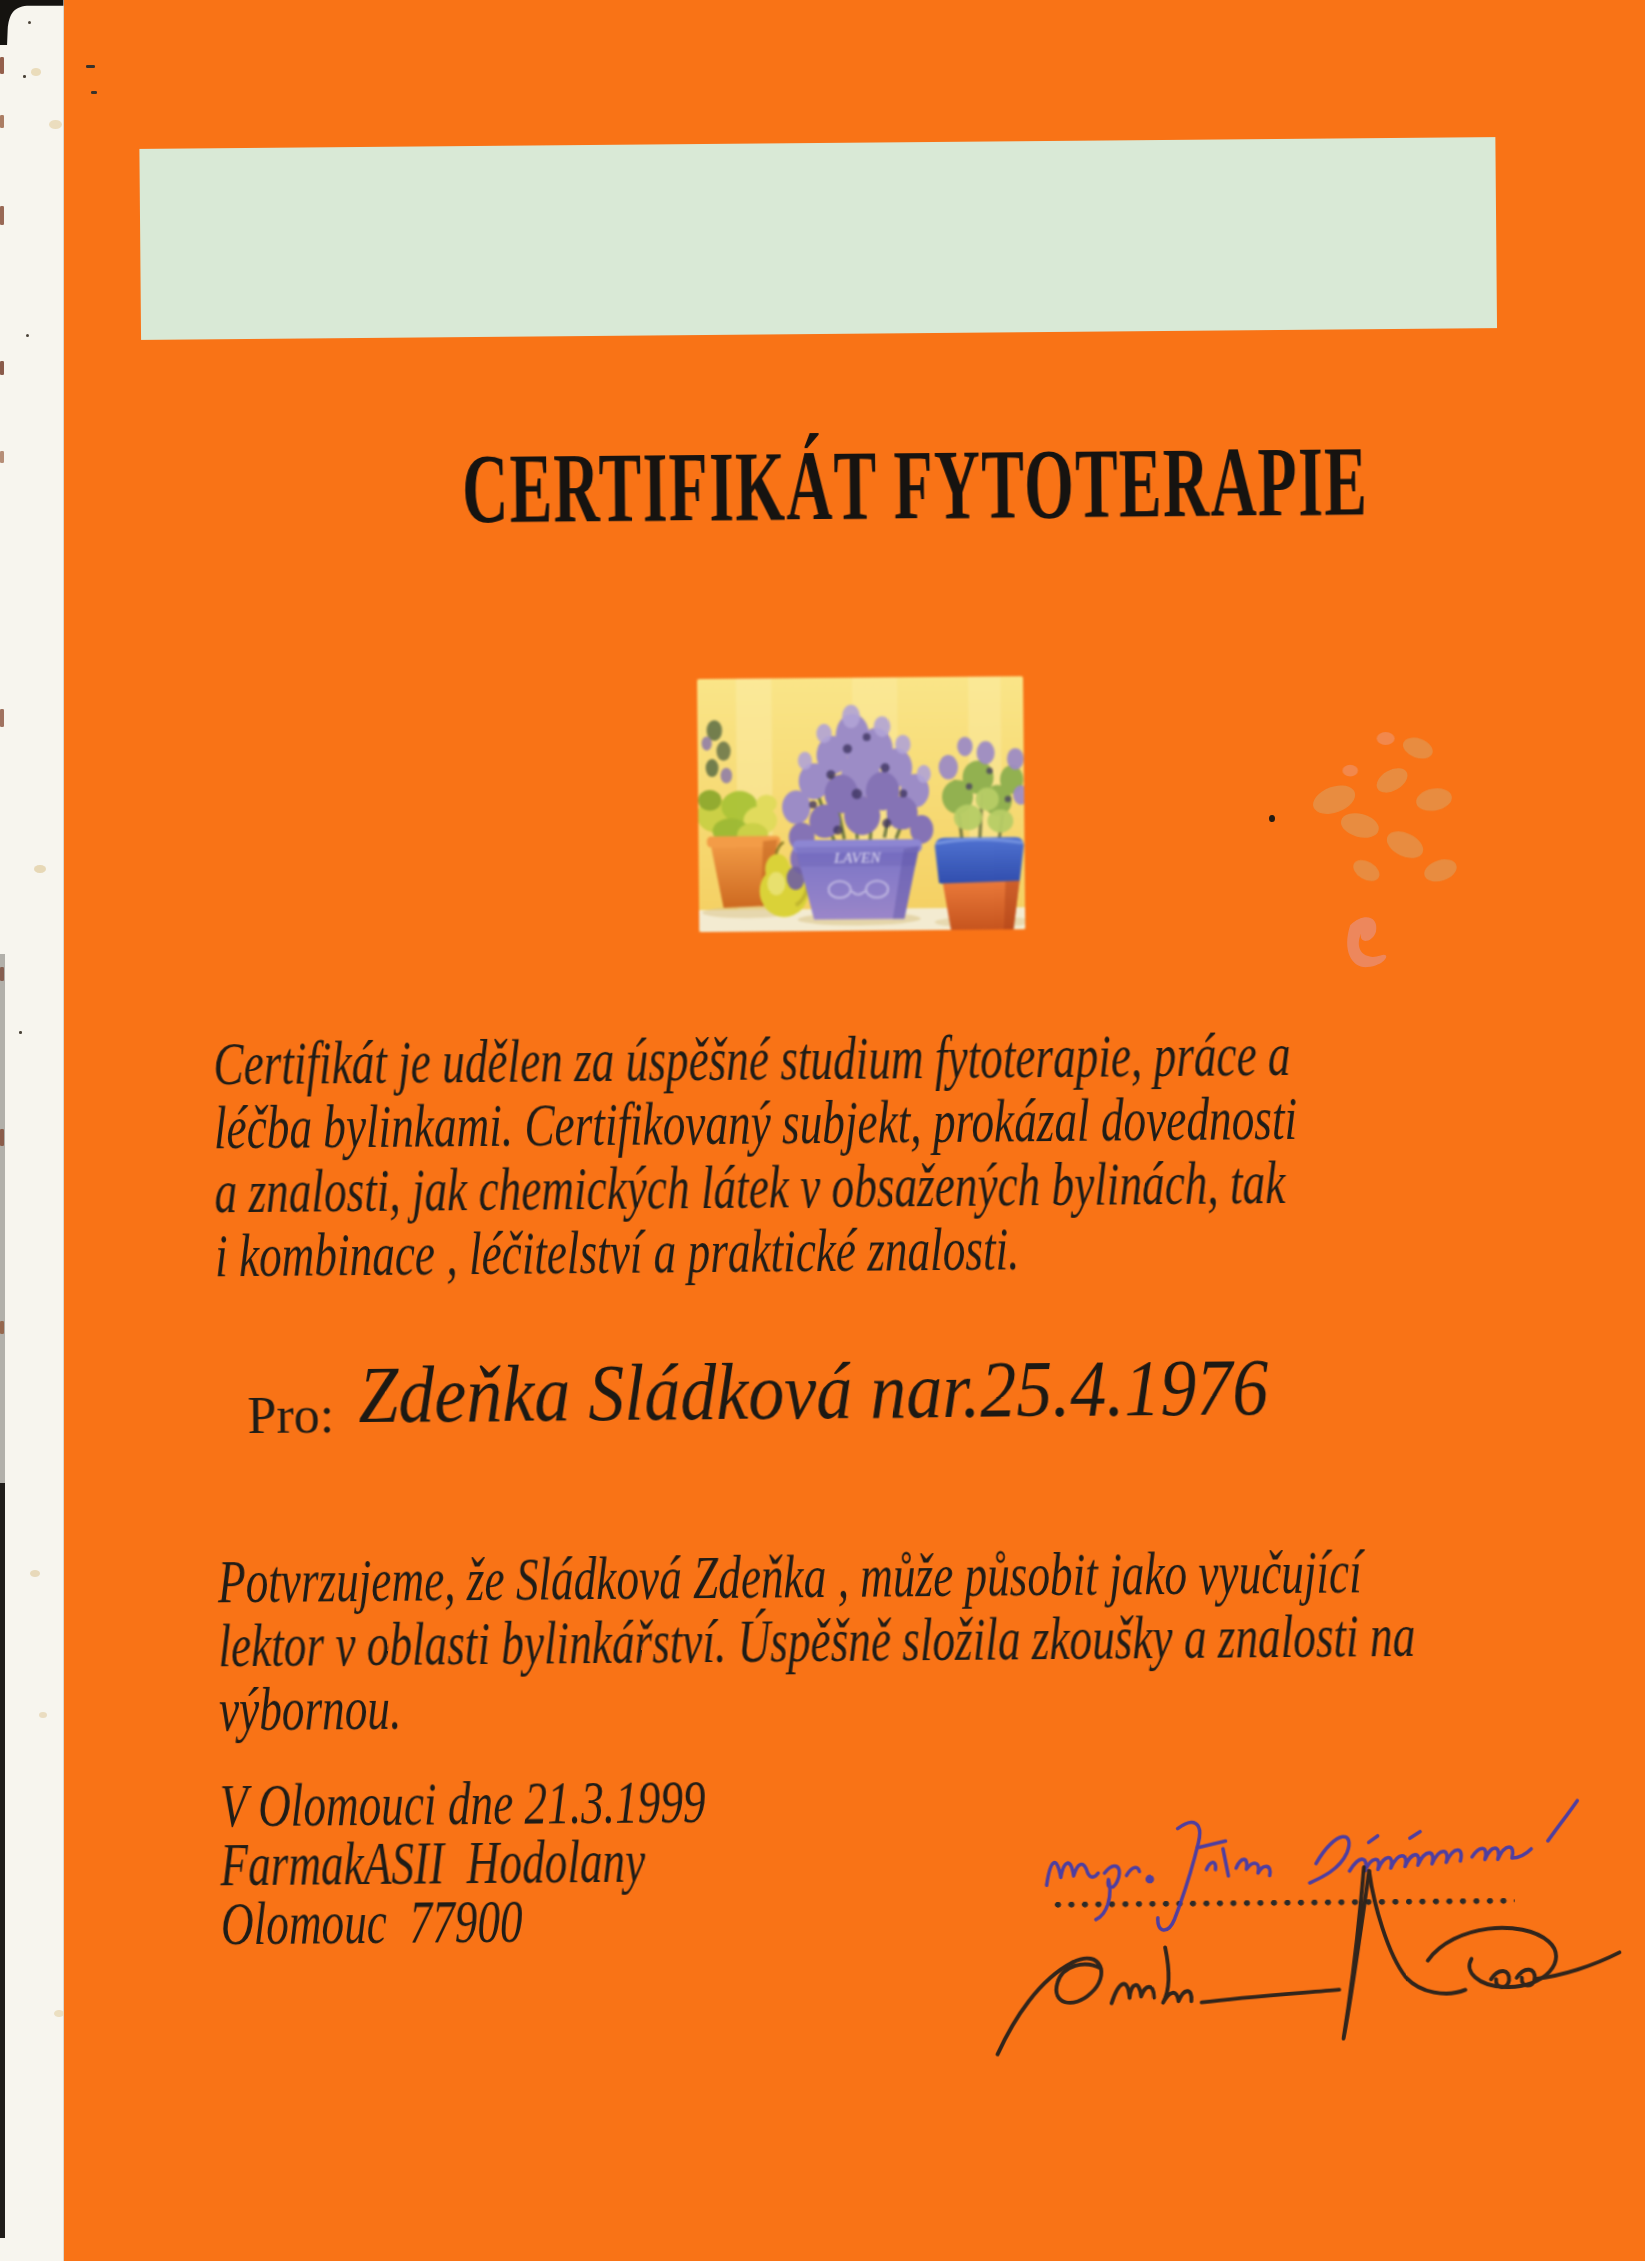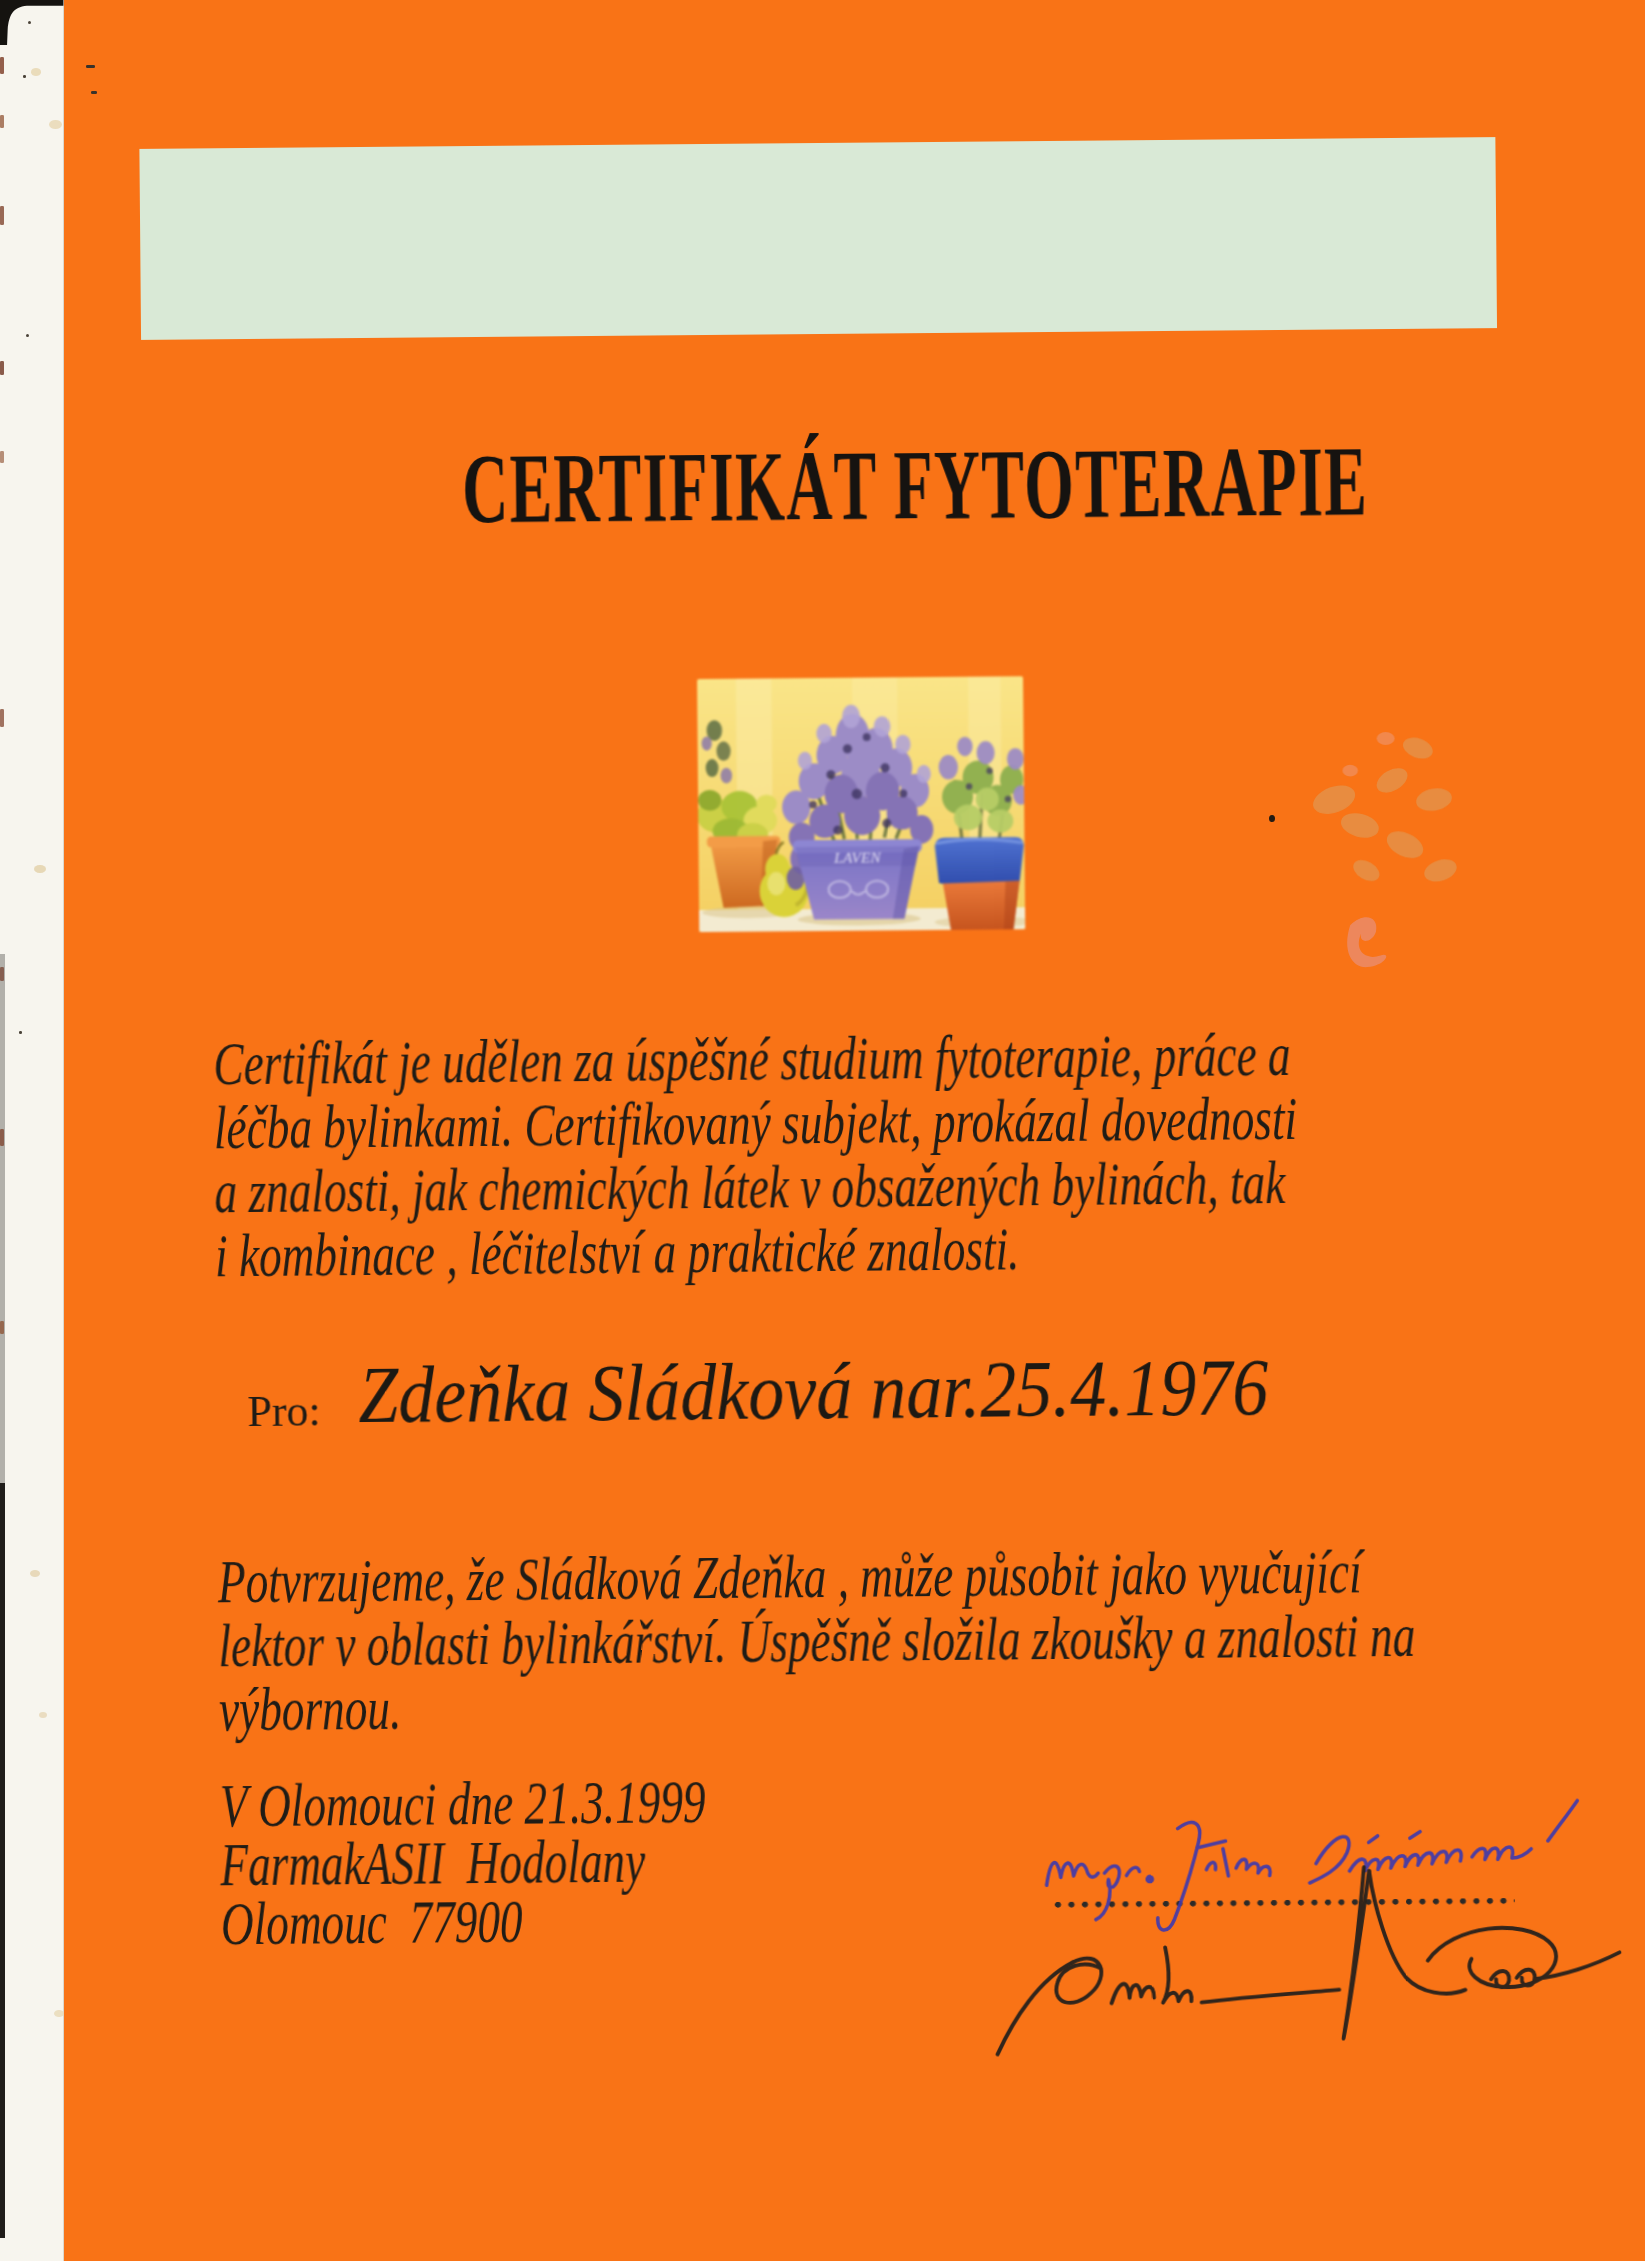--- a/index.html
+++ b/index.html
@@ -15,21 +15,21 @@
   .edge-dash{position:absolute;left:0;width:3.9px;border-radius:1.3px;}
   .speck{position:absolute;border-radius:50%;}
   
   .content{position:absolute;left:0;top:0;width:1645px;height:2261px;transform:rotate(-0.5deg);transform-origin:823px 1131px;}
   .band{position:absolute;left:148px;top:143px;width:1356px;height:191px;background:#d9e9d6;}
   .title-wrap{position:absolute;left:213px;top:428px;width:1257px;text-align:center;}
   .title-text{display:inline-block;font-size:100px;font-weight:bold;letter-spacing:1.9px;white-space:nowrap;transform:scaleX(0.64);color:#161310;}
   .photo{position:absolute;left:701px;top:678px;width:326px;height:253px;filter:blur(0.9px) saturate(1.05);border-radius:1.9px;}
   .para{position:absolute;transform:scaleX(0.73);transform-origin:0 0;}
   .para .line{font-style:italic;font-size:62px;line-height:64px;white-space:pre;color:#201c16;}
-  .pro-label{position:absolute;left:245px;top:1381px;font-size:44px;white-space:pre;color:#201c16;}
+  .pro-label{position:absolute;left:245px;top:1381px;font-size:52px;white-space:pre;color:#201c16;}
   .pro-name{position:absolute;left:356px;top:1346px;font-size:80px;font-style:italic;white-space:pre;transform:scaleX(0.9);transform-origin:0 0;color:#1d1913;}
   .dates{position:absolute;left:214px;top:1771px;transform:scaleX(0.73);transform-origin:0 0;}
   .dates .line{font-style:italic;font-size:62px;line-height:59px;white-space:pre;color:#201c16;}
   .dotline{position:absolute;left:1048px;top:1903px;width:460px;height:8.4px;
     background:radial-gradient(circle at 3.2px 3.9px,#2c2a28 2.7px,rgba(0,0,0,0) 3.4px);
     background-size:13.5px 8.4px;background-repeat:repeat-x;}
   .sig{position:absolute;}
   .watermark{position:absolute;opacity:.9;}
 </style>
 </head>

